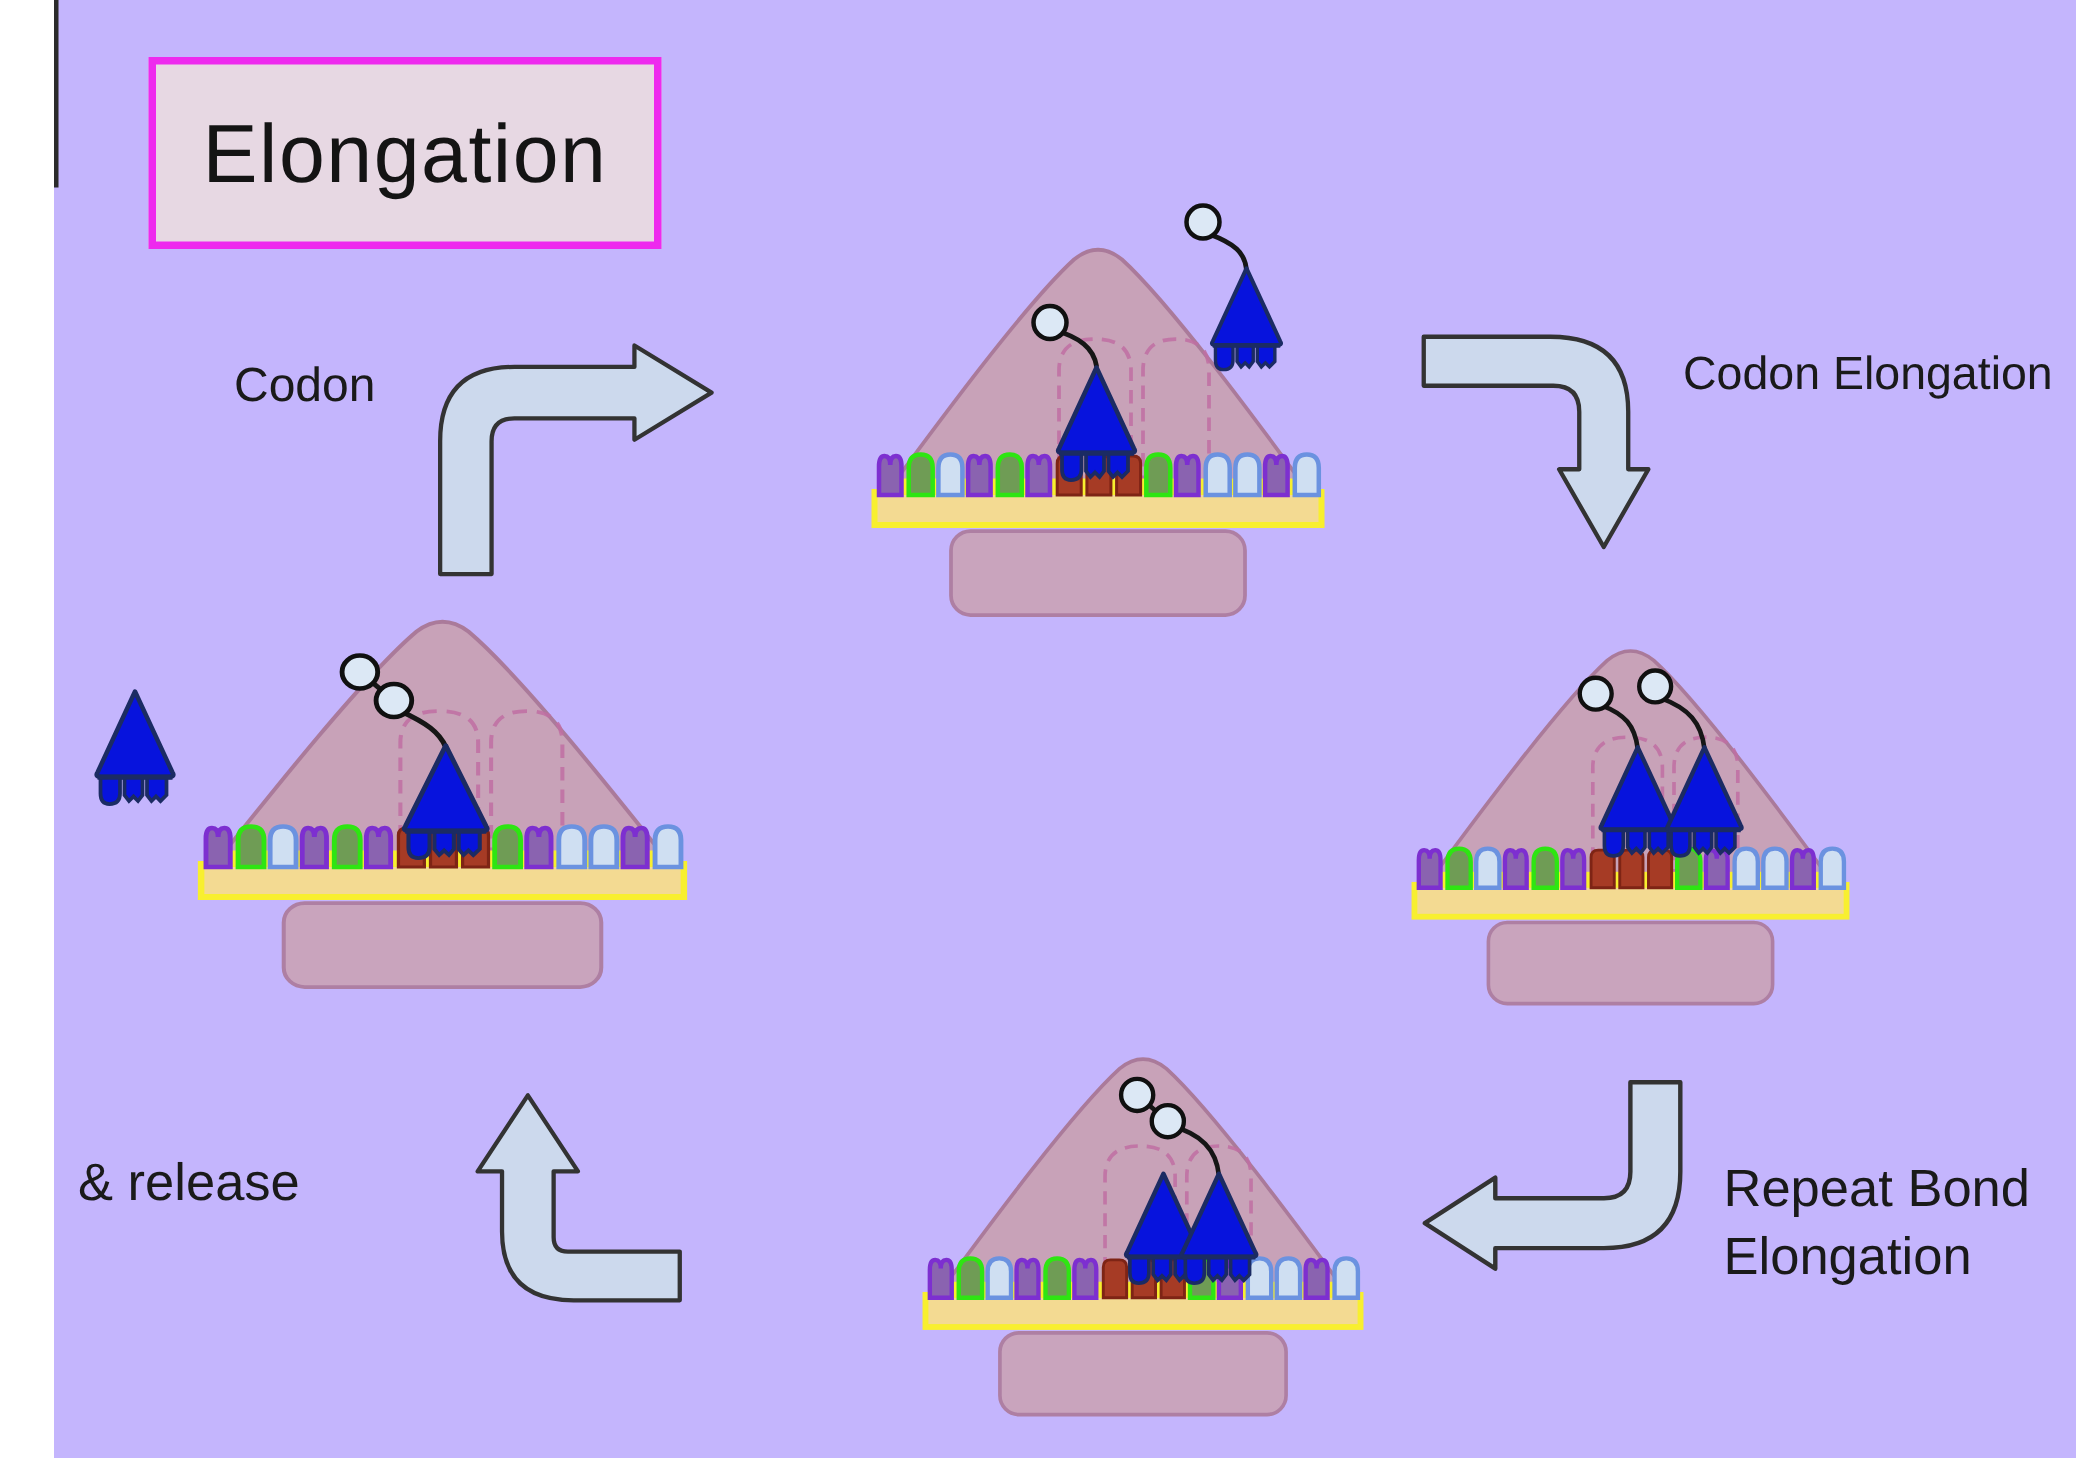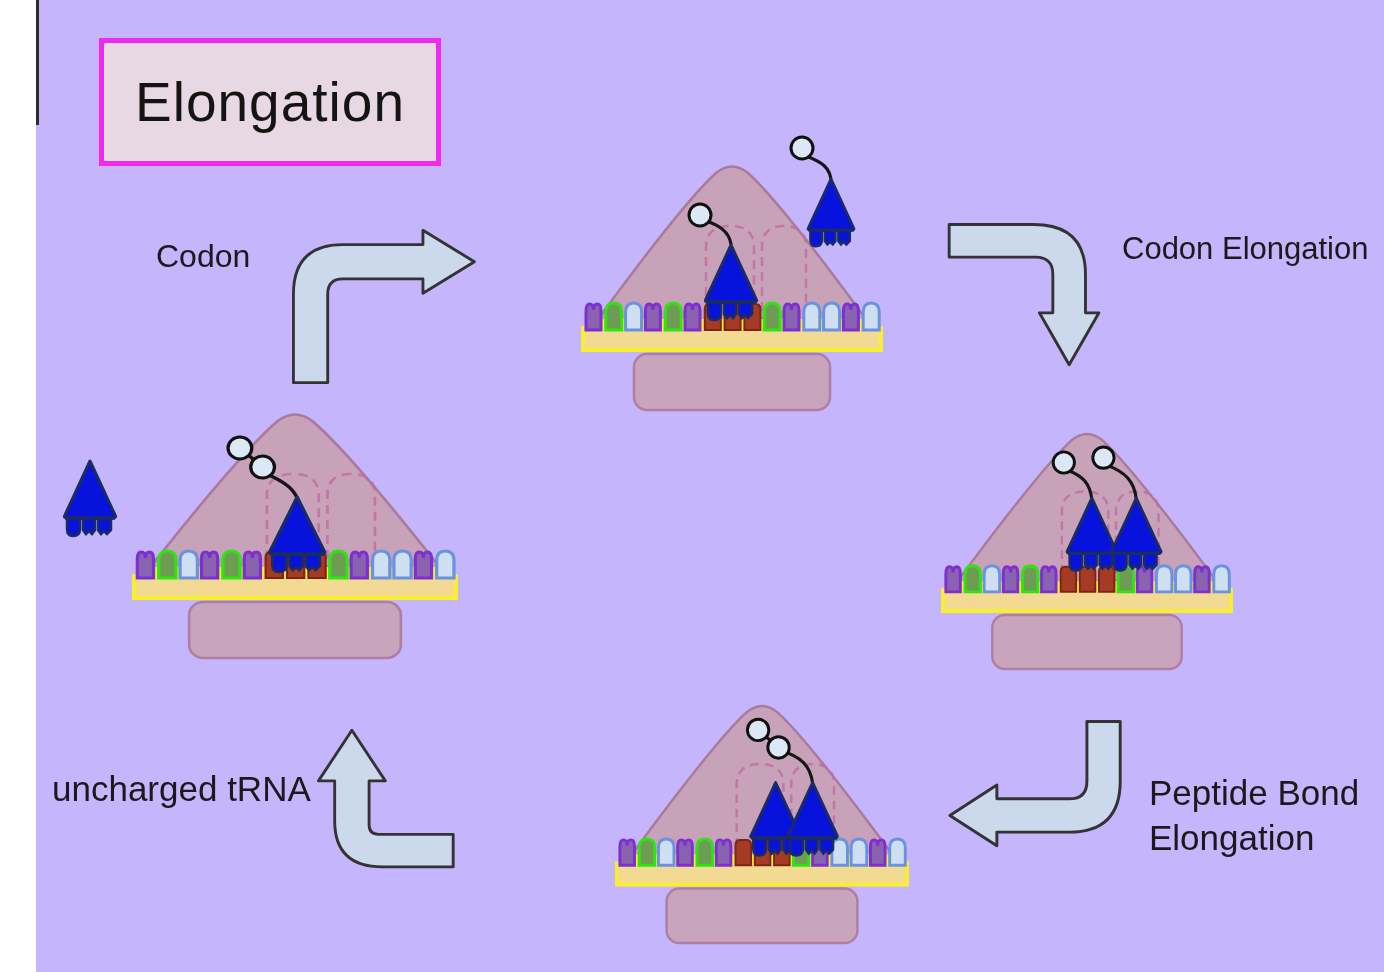--- a/index.html
+++ b/index.html
@@ -60,29 +60,29 @@
 
   <svg class="abs" style="left:906px;top:213px" width="190" height="168" viewBox="0 0 195 175">
     <path class="arrow-path" d="M6,12 L94,12 Q148,12 148,64 L148,104 L162,104 L131,158 L100,104 L114,104 L114,64 Q114,46 96,46 L6,46 Z"></path>
   </svg>
   <div class="abs lbl" id="lbl-codon">Codon Elongation</div>
 
   <svg class="abs" style="left:908px;top:716px" width="186" height="148" viewBox="0 0 190 150">
     <path class="arrow-path" d="M146,5 L180,5 L180,66 Q180,118 128,118 L54,118 L54,132 L6,101 L54,70 L54,84 L128,84 Q146,84 146,66 Z"></path>
   </svg>
   <div class="abs lbl" id="lbl-peptide">
-    <div>Peptide Bond</div>
+    <div>Repeat Bond</div>
     <div>Elongation</div>
   </div>
 
   <svg class="abs" style="left:249px;top:718px" width="172" height="164" viewBox="0 0 180 160">
     <path class="arrow-path" d="M176,116 L98,116 Q88,116 88,106 L88,60 L105,60 L70,7 L35,60 L52,60 L52,102 Q52,150 102,150 L176,150 Z"></path>
   </svg>
   <div class="abs lbl" id="lbl-transloc">
-    <div>uncharged tRNA</div>
+    <div>&amp; release</div>
   </div>
 
   <svg class="abs" style="left:546px;top:152px" width="300" height="260" viewBox="0 0 300 260">
     <use href="#ribo-base"></use>
     <g>
         <path d="M0,28 L0,9 Q0,2 3.7,2 Q7.5,2 7.5,8 Q7.5,2 11.3,2 Q15,2 15,9 L15,28 Z" transform="translate(4,150)" fill="#8a63b0" stroke="#7d2fd0" stroke-width="3"></path>
         <path d="M0,28 L0,10 Q0,1 8,1 Q16,1 16,10 L16,28 Z" transform="translate(23.8,150)" fill="#6f9c55" stroke="#2ee512" stroke-width="3"></path>
         <path d="M0,28 L0,10 Q0,1 8,1 Q16,1 16,10 L16,28 Z" transform="translate(43.6,150)" fill="#cfdff2" stroke="#6b92e0" stroke-width="3"></path>
         <path d="M0,28 L0,9 Q0,2 3.7,2 Q7.5,2 7.5,8 Q7.5,2 11.3,2 Q15,2 15,9 L15,28 Z" transform="translate(63.400000000000006,150)" fill="#8a63b0" stroke="#7d2fd0" stroke-width="3"></path>
         <path d="M0,28 L0,10 Q0,1 8,1 Q16,1 16,10 L16,28 Z" transform="translate(83.2,150)" fill="#6f9c55" stroke="#2ee512" stroke-width="3"></path>

